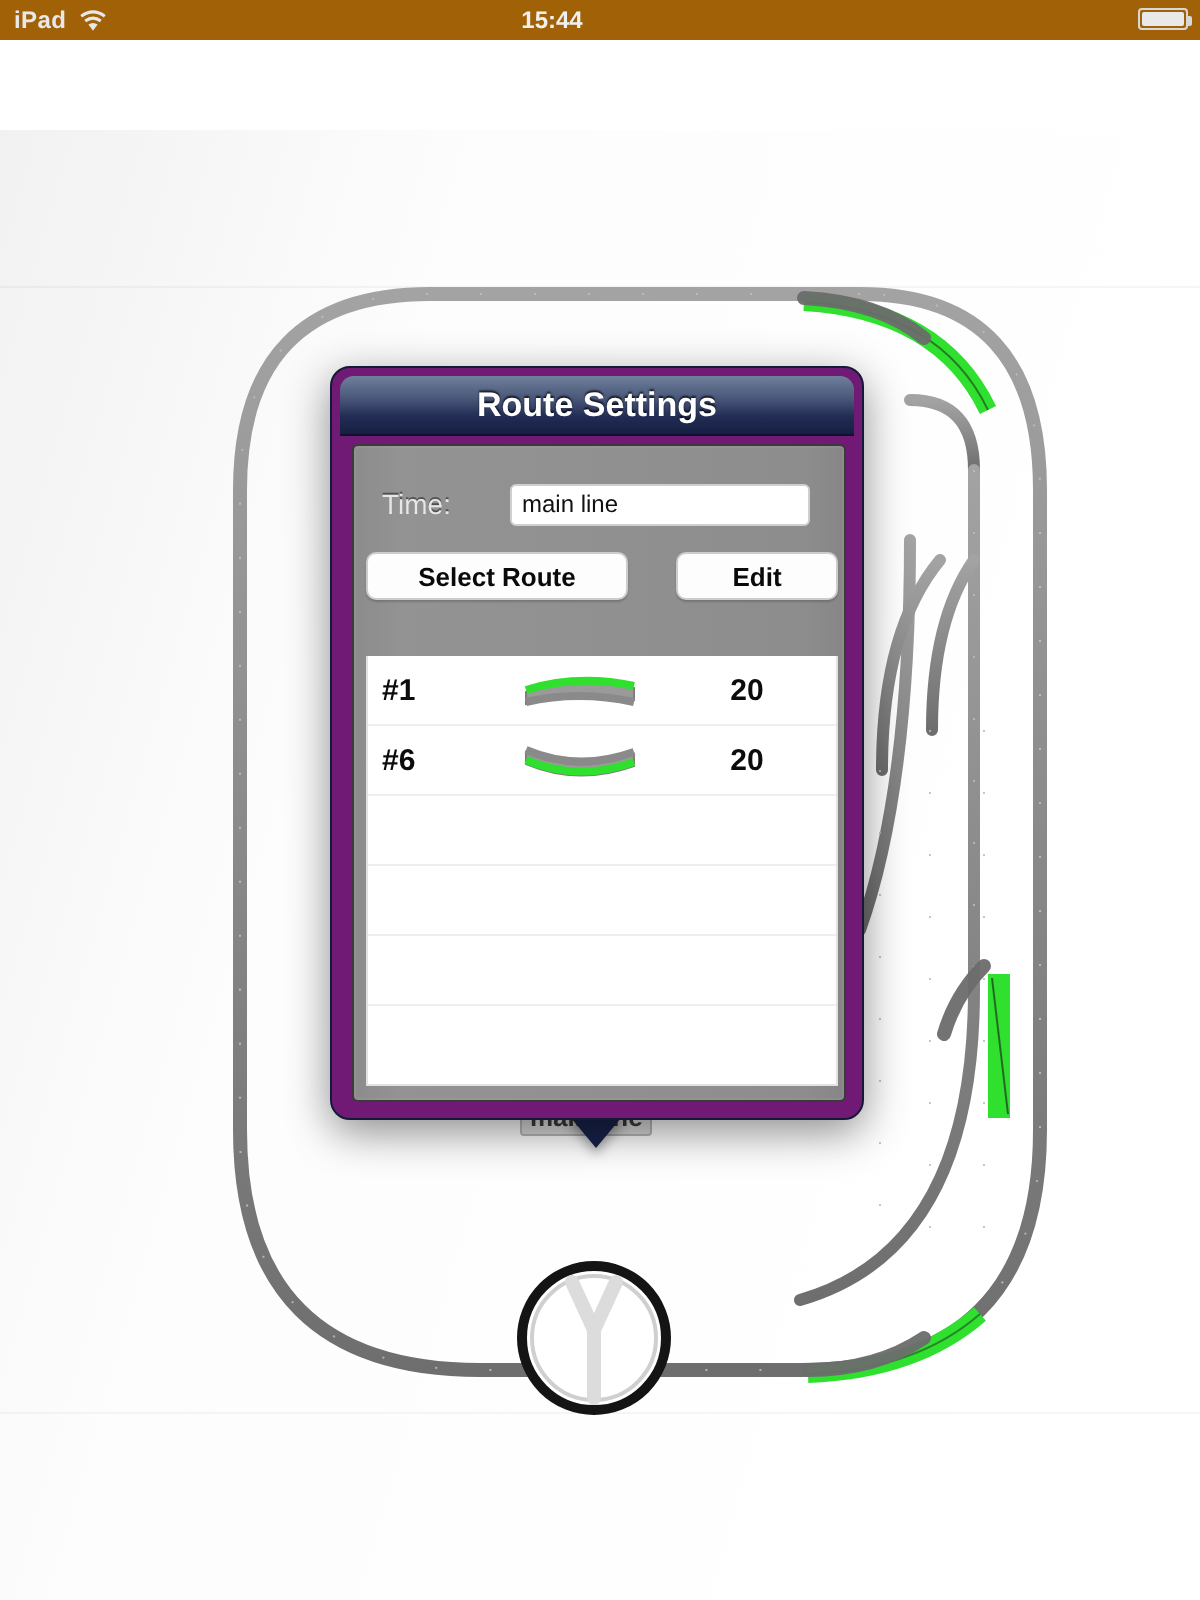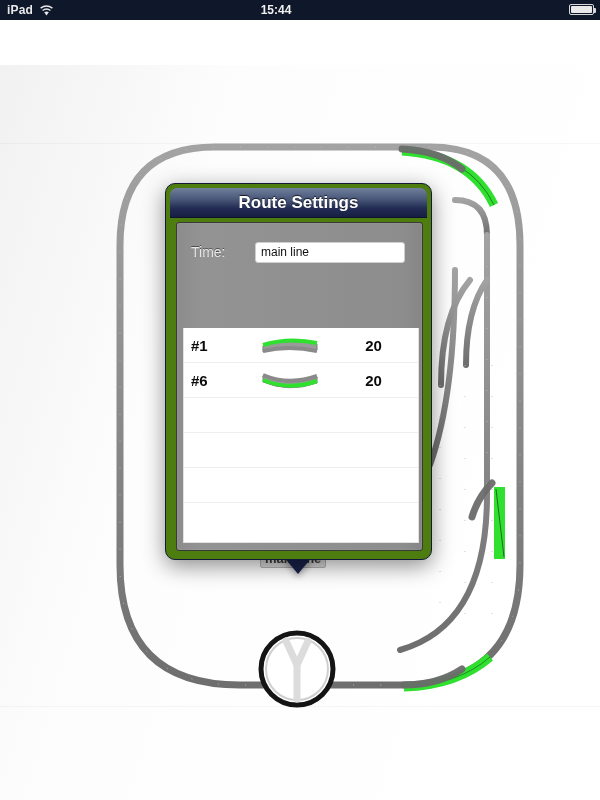--- a/index.html
+++ b/index.html
@@ -8,21 +8,21 @@
     width:600px; height:800px; overflow:hidden;
     background:#ffffff;
     font-family:"Liberation Sans", sans-serif;
     -webkit-font-smoothing:antialiased;
   }
   #screen{ position:relative; width:600px; height:800px; background:#fff; }
 
   
   .statusbar{
     position:absolute; left:0; top:0; width:600px; height:20px;
-    background:#0f172a; color:#fff;
+    background:#a16207; color:#fff;
     display:flex; align-items:center;
   }
   .sb-left{ position:absolute; left:7px; top:0; height:20px; display:flex; align-items:center; gap:6px; }
   .sb-carrier{ font-size:12px; font-weight:bold; color:#e8e8e8; letter-spacing:0.2px; }
   .sb-wifi{ display:block; }
   .sb-clock{
     position:absolute; left:0; width:552px; text-align:center; top:0; height:20px;
     line-height:20px; font-size:12px; font-weight:bold; color:#f0f0f0;
   }
   .sb-batt{ position:absolute; right:6px; top:4px; width:25px; height:11px;
@@ -75,21 +75,21 @@
   .track-label{
     position:absolute; font-size:13px; font-weight:bold; color:#3b3b3b;
     background:#d9d9d9; border:1px solid #b6b6b6; border-radius:2px;
     padding:1px 4px; white-space:nowrap;
   }
 
   
   .popover{
     position:absolute; left:165px; top:183px; width:267px; height:377px;
     border-radius:10px;
-    background:#4d7c0f;
+    background:#701a75;
     border:1px solid #121a38;
     box-shadow:0 6px 22px rgba(0,0,0,0.45);
     padding:4px;
   }
   .popover-arrow{
     position:absolute; left:283px; top:556px; width:0; height:0;
     border-left:15px solid transparent; border-right:15px solid transparent;
     border-top:18px solid #18224a;
     filter:drop-shadow(0 3px 3px rgba(0,0,0,0.35));
   }
@@ -249,20 +249,24 @@
   <div class="popover">
     <div class="pop-title">Route Settings</div>
 
     <div class="pop-body">
 
       <div class="name-row">
         <span class="name-label">Time:</span>
         <div class="name-input" placeholder="Name">main line</div>
       </div>
 
+      <div class="btn-row">
+        <div class="btn btn-select">Select Route</div>
+        <div class="btn btn-edit">Edit</div>
+      </div>
 
       <div class="tbl">
 
         <div class="tbl-body" id="tbl-body">
             <div class="row">
               <div class="c-addr">#1</div>
               <div class="c-ctrl">
                 <svg width="62" height="24" viewBox="0 0 62 24">
                   <path d="M4 13 Q30 5 58 11 L58 17 Q30 11 4 19 Z" fill="#9a9a9a" stroke="#7d7d7d" stroke-width="1"></path>
                   <path d="M4 18 Q30 12 58 18" fill="none" stroke="#8a8a8a" stroke-width="4"></path>

